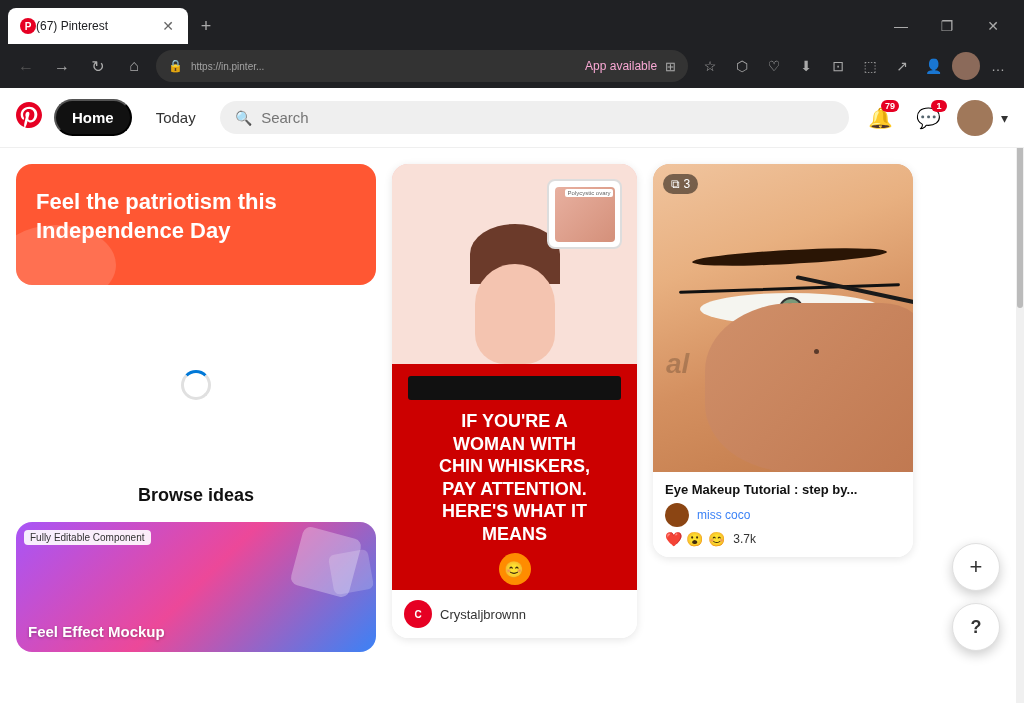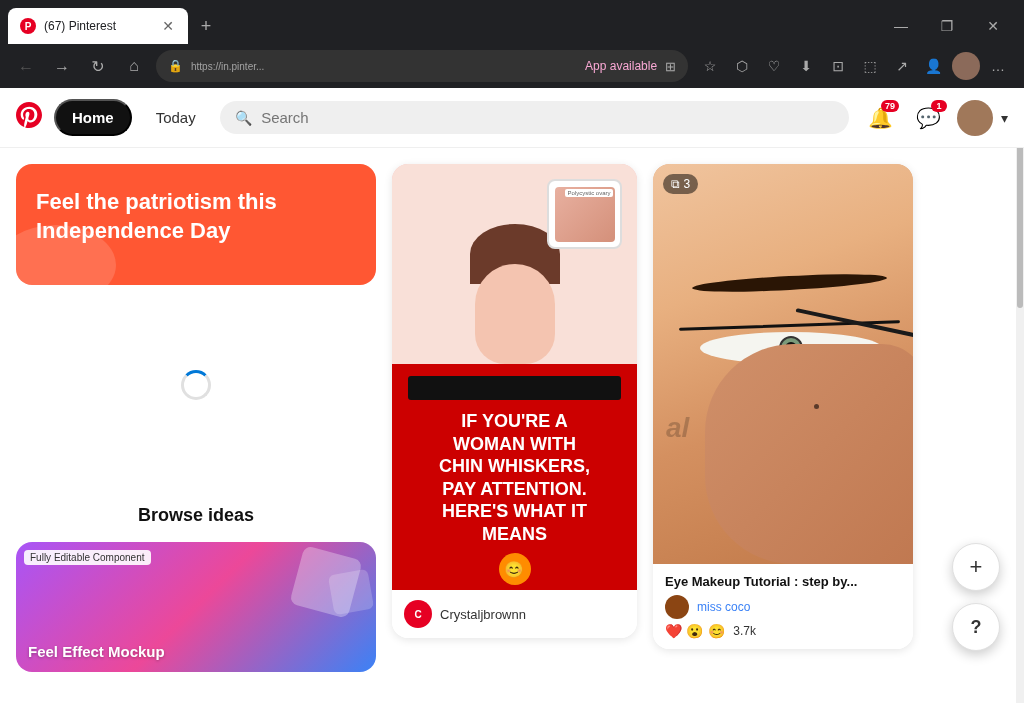--- a/index.html
+++ b/index.html
@@ -1,18 +1,18 @@
 <!DOCTYPE html>
 <html><head>
   <meta charset="utf-8">
   <style>
     * { margin: 0; padding: 0; box-sizing: border-box; }
     body { font-family: -apple-system, BlinkMacSystemFont, 'Segoe UI', sans-serif; background: #fff; width: 1024px; height: 703px; overflow: hidden; }
     .tab-bar { display: flex; align-items: center; padding: 8px 8px 0; gap: 4px; background: #202124; }
-    .tab { display: flex; align-items: center; gap: 8px; background: #fff; border-radius: 8px 8px 0 0; padding: 6px 12px; min-width: 180px; max-width: 240px; height: 36px; }
+    .tab { display: flex; align-items: center; background: #fff; border-radius: 8px 8px 0 0; padding: 6px 12px; min-width: 180px; max-width: 240px; height: 36px; }
     .tab-favicon { width: 16px; height: 16px; background: #e60023; border-radius: 50%; display: flex; align-items: center; justify-content: center; flex-shrink: 0; }
     .tab-favicon::after { content: 'P'; color: white; font-size: 10px; font-weight: bold; }
     .tab-title { font-size: 12px; color: #202124; flex: 1; overflow: hidden; white-space: nowrap; text-overflow: ellipsis; }
     .tab-close { font-size: 14px; color: #666; cursor: pointer; width: 16px; height: 16px; display: flex; align-items: center; justify-content: center; border-radius: 50%; }
     .tab-new { width: 28px; height: 28px; display: flex; align-items: center; justify-content: center; color: #aaa; font-size: 18px; cursor: pointer; }
     .win-controls { margin-left: auto; display: flex; gap: 0; }
     .win-btn { width: 46px; height: 36px; display: flex; align-items: center; justify-content: center; color: #aaa; font-size: 14px; cursor: pointer; }
 
     .address-bar { display: flex; align-items: center; padding: 6px 12px; gap: 8px; background: #202124; height: 44px; }
     .nav-btn { width: 28px; height: 28px; display: flex; align-items: center; justify-content: center; color: #aaa; font-size: 16px; cursor: pointer; border-radius: 50%; }
@@ -53,21 +53,21 @@
     .patriotism-card { background: #ff5733; border-radius: 16px; padding: 24px 20px 40px; position: relative; overflow: hidden; min-height: 110px; }
     .patriotism-card::after { content: ''; position: absolute; bottom: -20px; left: -20px; width: 120px; height: 80px; background: rgba(255,255,255,0.15); border-radius: 50%; }
     .patriotism-text { color: white; font-size: 22px; font-weight: 700; line-height: 1.3; }
 
     
     .spinner-area { display: flex; align-items: center; justify-content: center; height: 200px; }
     .spinner { width: 30px; height: 30px; border: 3px solid #e0e0e0; border-top: 3px solid #0078d7; border-radius: 50%; animation: spin 1s linear infinite; }
     @keyframes spin { to { transform: rotate(360deg); } }
 
     
-    .browse-section { text-align: center; margin-top: 20px; }
+    .browse-section { text-align: center; }
     .browse-title { font-size: 18px; font-weight: 700; color: #111; margin-bottom: 16px; }
     .browse-card { border-radius: 16px; overflow: hidden; height: 130px; background: linear-gradient(135deg, #a855f7, #ec4899, #3b82f6); position: relative; display: flex; align-items: flex-end; padding: 12px; }
     .browse-card-text { color: white; font-size: 15px; font-weight: 700; text-shadow: 0 1px 3px rgba(0,0,0,0.3); }
     .browse-card-badge { position: absolute; top: 8px; left: 8px; background: rgba(255,255,255,0.9); border-radius: 4px; padding: 2px 6px; font-size: 10px; color: #333; }
     .browse-card-decor { position: absolute; top: 10px; right: 20px; width: 60px; height: 60px; background: rgba(255,255,255,0.3); border-radius: 8px; transform: rotate(15deg); }
     .browse-card-decor2 { position: absolute; top: 30px; right: 5px; width: 40px; height: 40px; background: rgba(255,255,255,0.2); border-radius: 6px; transform: rotate(-10deg); }
     .pin-card-inner { background: #fff; border-radius: 16px; box-shadow: 0 2px 8px rgba(0,0,0,0.1); overflow: hidden; }
     .pin-image-top { height: 200px; background: #f5c6c6; display: flex; align-items: center; justify-content: center; position: relative; }
     .pin-body-bg { background: #cc0000; padding: 12px 16px 5px; }
     .pin-black-bar { background: #111; height: 24px; border-radius: 3px; margin-bottom: 10px; }
@@ -236,21 +236,21 @@
       <div class="right-pin">
         <div style="position:relative;">
 
           <div style="position:absolute;top:10px;left:10px;z-index:10;">
             <div class="pin-count-badge">
               <span>⧉</span>
               <span>3</span>
             </div>
           </div>
 
-          <div style="height:400px;overflow:hidden;border-radius:16px 16px 0 0;">
+          <div style="height:308px;overflow:hidden;border-radius:16px 16px 0 0;">
             <div class="eye-sim">
 
               <div style="position:absolute;inset:0;background:linear-gradient(160deg,#f0c49e 0%,#e8b080 30%,#d49060 60%,#c07848 100%);"></div>
 
               <div class="al-text">al</div>
 
               <div style="position:absolute;top:28%;left:15%;right:10%;height:14px;background:#2a1505;border-radius:50%;transform:rotate(-3deg);"></div>
 
               <div style="position:absolute;top:42%;left:18%;right:12%;height:32px;background:#f5f5f0;border-radius:50%;overflow:hidden;">
                 <div style="position:absolute;top:50%;left:50%;transform:translate(-50%,-50%);width:24px;height:24px;background:#7a9a7a;border-radius:50%;border:2px solid #333;">

